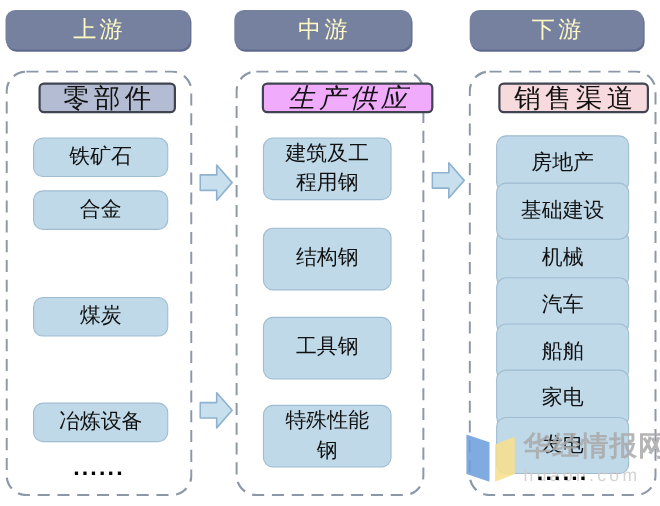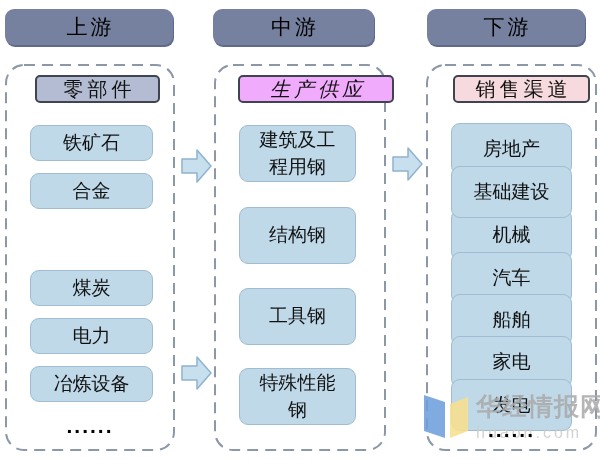--- a/index.html
+++ b/index.html
@@ -2,40 +2,40 @@
 <html><head>
 <meta charset="utf-8">
 <style>
   html,body { margin:0; padding:0; background:#ffffff; }
   .canvas {
     position:relative; width:600px; height:460px; background:#ffffff;
     font-family:"Liberation Serif","DejaVu Serif",serif; overflow:hidden;
   }
   
   .stage-header {
-    position:absolute; top:9px; height:36px; background:#7681A0; color:#000000;
+    position:absolute; top:9px; height:36px; background:#7681A0; color:#fef9c3;
     border-radius:9px; display:flex; align-items:center; justify-content:center;
     font-size:21px; letter-spacing:3px; box-shadow:1px 2px 0 0 #5f6a8e;
     padding-left:3px; box-sizing:border-box;
   }
   .sh1 { left:5px;  width:168px; }
   .sh2 { left:213px; width:161px; }
   .sh3 { left:427px; width:158px;text-align:right; }
   
   .container { position:absolute; top:64px; height:387px; }
   .cc1 { left:5px;   width:170px; }
   .cc2 { left:214px; width:172px; }
   .cc3 { left:426px; width:171px;text-decoration:underline; }
   .container > svg.frame { position:absolute; left:0; top:0; }
   
   .category {
     position:absolute; top:11px; height:28px; box-sizing:border-box;
     border:2px solid #3f4450; border-radius:5px; color:#111;
     display:flex; align-items:center; justify-content:center;
-    font-size:20px; letter-spacing:4px; padding-left:4px;
+    font-size:24px; letter-spacing:4px; padding-left:4px;
   }
   .cat1 { left:30px; width:125px; background:#B3BCD2; }
   .cat2 { left:24px; width:156px; background:#f0abfc;font-style:italic; }
   .cat3 { left:27px; width:137px; background:#F6DADD; }
   
   .item {
     position:absolute; box-sizing:border-box; background:#BFD9E9;
     border:1px solid #9FBCD0; border-radius:9px; color:#111;
     display:flex; align-items:center; justify-content:center; text-align:center;
     font-size:19px; line-height:1.4; padding:0 14px;
@@ -78,21 +78,20 @@
   <div class="stage-header sh3">下游</div>
 
   <div class="container cc1">
     <svg class="frame" width="170" height="387">
       <rect x="1" y="1" width="168" height="385" rx="18" fill="none" stroke="#8C97A8" stroke-width="2" stroke-dasharray="11 7"></rect>
     </svg>
     <div class="category cat1">零部件</div>
     <div class="item it1" style="top:61px">铁矿石</div>
     <div class="item it1" style="top:109px">合金</div>
     <div class="item it1" style="top:206px">煤炭</div>
-    <div class="item it1" style="top:254px">电力</div>
     <div class="item it1" style="top:302px">冶炼设备</div>
     <div class="dots" style="top:352px">......</div>
   </div>
 
   <div class="container cc2">
     <svg class="frame" width="172" height="387">
       <rect x="1" y="1" width="170" height="385" rx="18" fill="none" stroke="#8C97A8" stroke-width="2" stroke-dasharray="11 7"></rect>
     </svg>
     <div class="category cat2">生产供应</div>
     <div class="item it2" style="top:61px">建筑及工程用钢</div>

